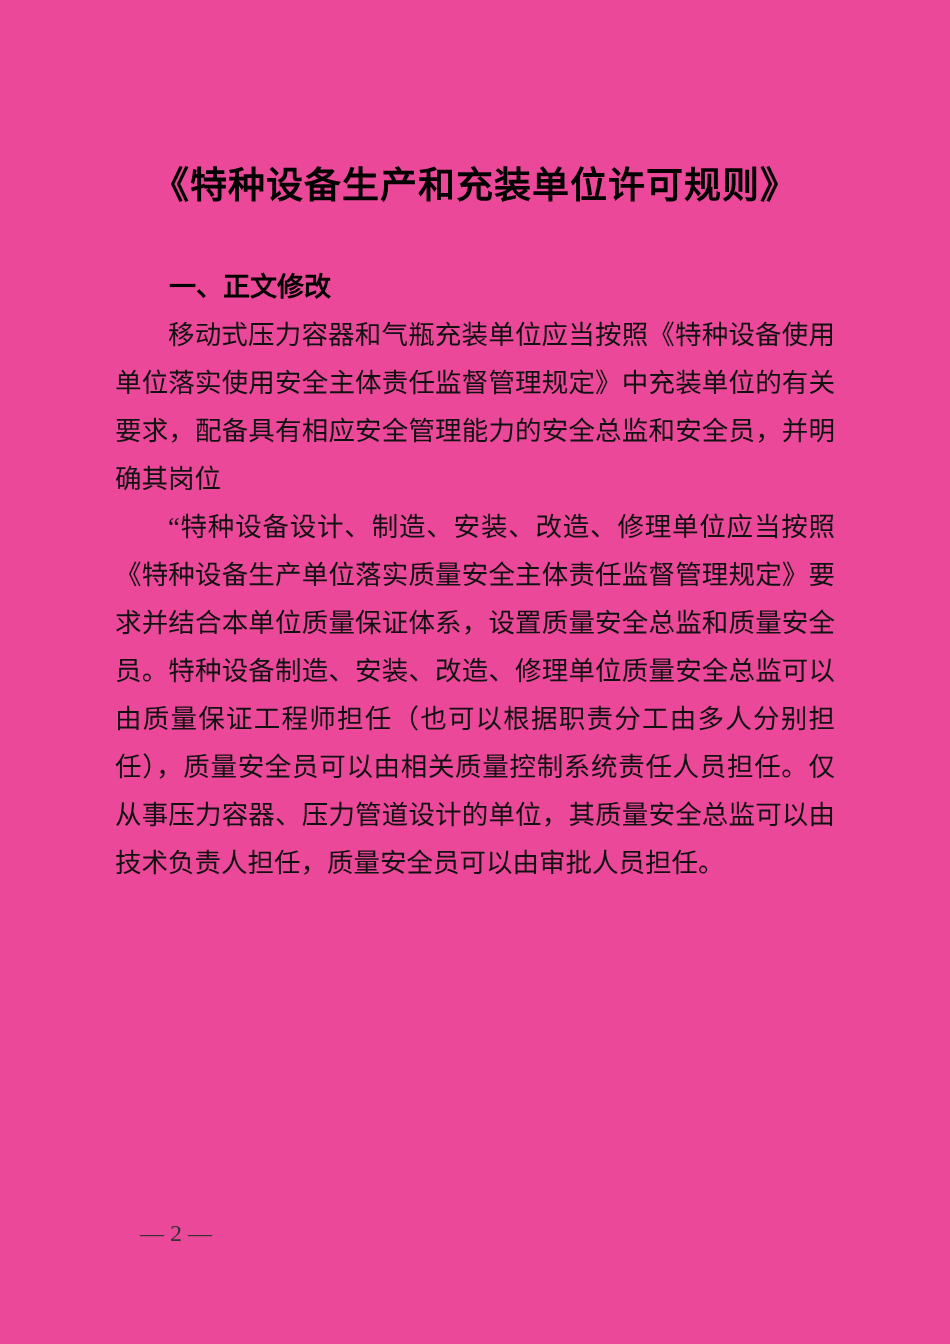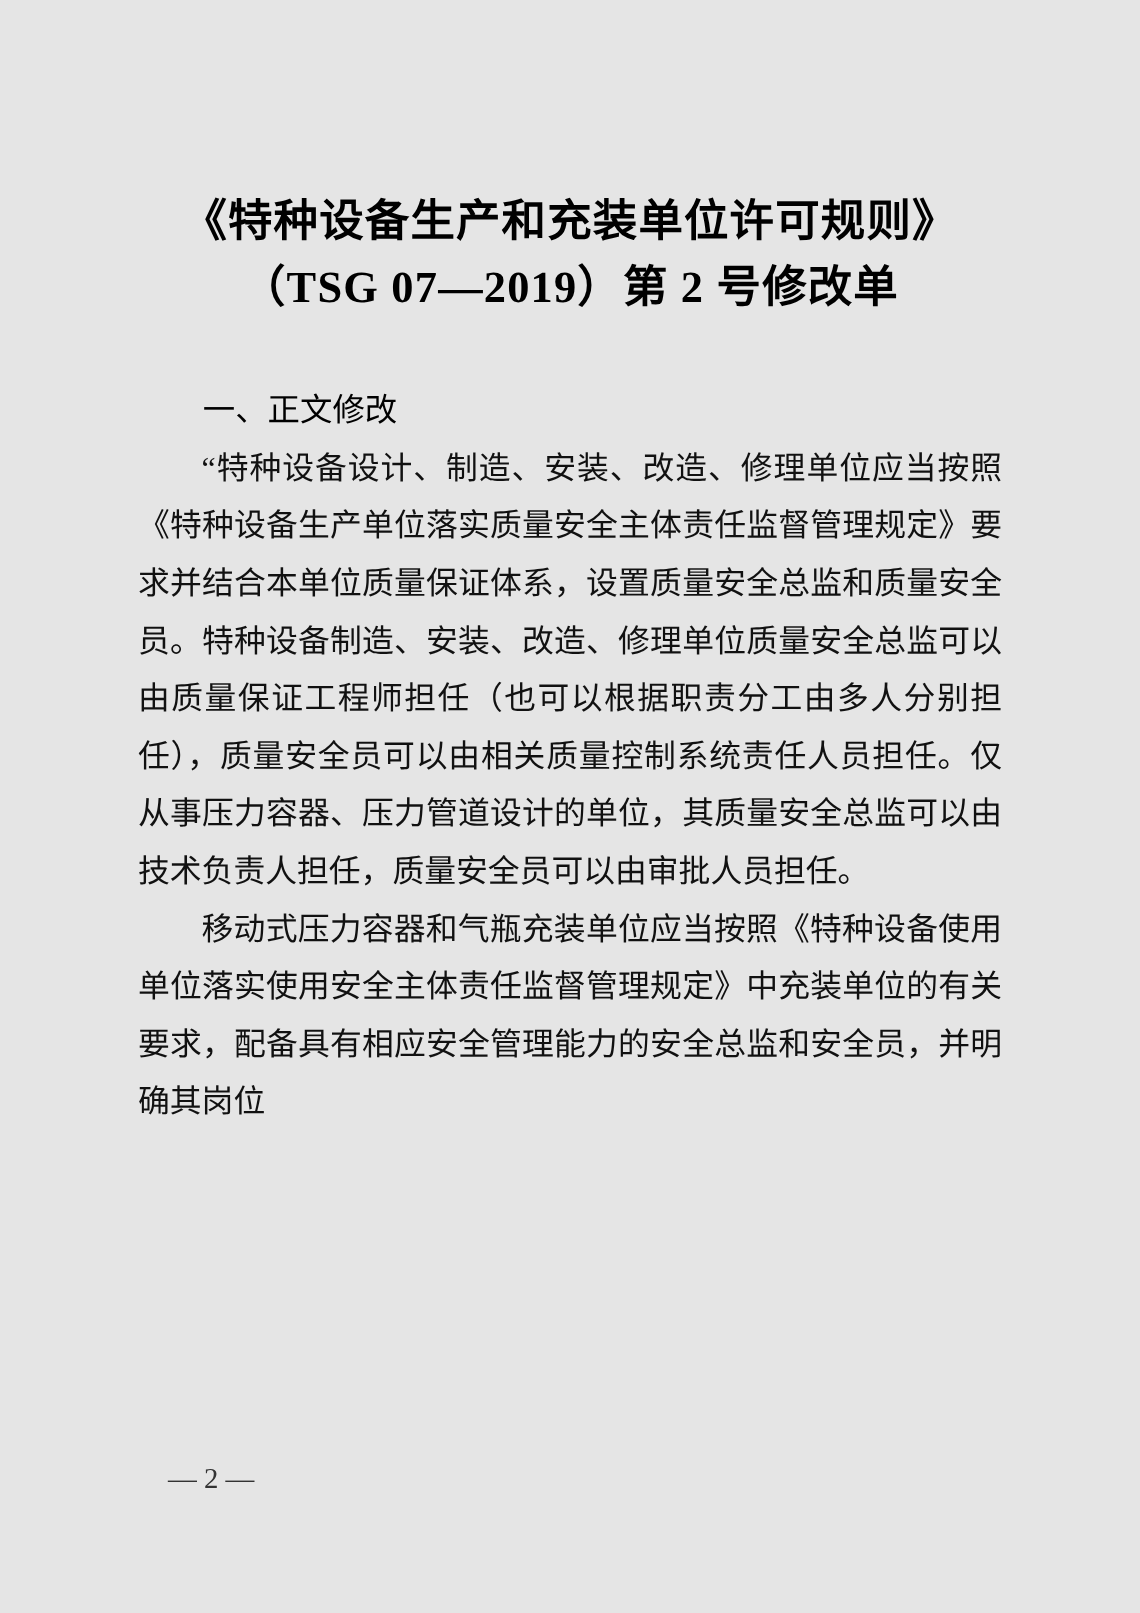--- a/index.html
+++ b/index.html
@@ -4,21 +4,21 @@
 <style>
   html, body {
     margin: 0;
     padding: 0;
     background: #ffffff;
   }
   .page {
     position: relative;
     width: 950px;
     height: 1344px;
-    background: #e5e5e5;
+    background: #ec4899;
     color: #000000;
     overflow: hidden;
     font-family: "Liberation Serif", "DejaVu Serif", serif;
   }
   .title-block {
     padding-top: 158px;
     text-align: center;
     font-weight: bold;
     font-size: 37px;
     line-height: 55px;
@@ -26,21 +26,21 @@
     color: #000000;
     font-family: "Liberation Serif", "DejaVu Serif", serif;
   }
   .content {
     margin-left: 115px;
     width: 720px;
   }
   .section-heading {
     margin-top: 50px;
     font-family: "Liberation Sans", "DejaVu Sans", sans-serif;
-    font-weight: normal;
+    font-weight: bold;
     font-size: 27px;
     line-height: 48px;
     text-indent: 2em;
     color: #000000;
   }
   .para {
     font-size: 26.5px;
     line-height: 48px;
     text-align: justify;
     text-indent: 2em;
@@ -58,28 +58,27 @@
     font-family: "Liberation Serif", "DejaVu Serif", serif;
   }
 </style>
 </head>
 <body>
 
 <div class="page">
 
   <div class="title-block">
     <div>《特种设备生产和充装单位许可规则》</div>
-    <div>（TSG 07—2019）第 2 号修改单</div>
   </div>
 
   <div class="content">
     <div class="section-heading">一、正文修改</div>
 
 
 
+    <p class="para">移动式压力容器和气瓶充装单位应当按照《特种设备使用单位落实使用安全主体责任监督管理规定》中充装单位的有关要求，配备具有相应安全管理能力的安全总监和安全员，并明确其岗位</p>
+
     <p class="para">“特种设备设计、制造、安装、改造、修理单位应当按照《特种设备生产单位落实质量安全主体责任监督管理规定》要求并结合本单位质量保证体系，设置质量安全总监和质量安全员。特种设备制造、安装、改造、修理单位质量安全总监可以由质量保证工程师担任（也可以根据职责分工由多人分别担任），质量安全员可以由相关质量控制系统责任人员担任。仅从事压力容器、压力管道设计的单位，其质量安全总监可以由技术负责人担任，质量安全员可以由审批人员担任。</p>
-
-    <p class="para">移动式压力容器和气瓶充装单位应当按照《特种设备使用单位落实使用安全主体责任监督管理规定》中充装单位的有关要求，配备具有相应安全管理能力的安全总监和安全员，并明确其岗位</p>
   </div>
 
   <div class="footer">— 2 —</div>
 
 </div>
 
 </body></html>

